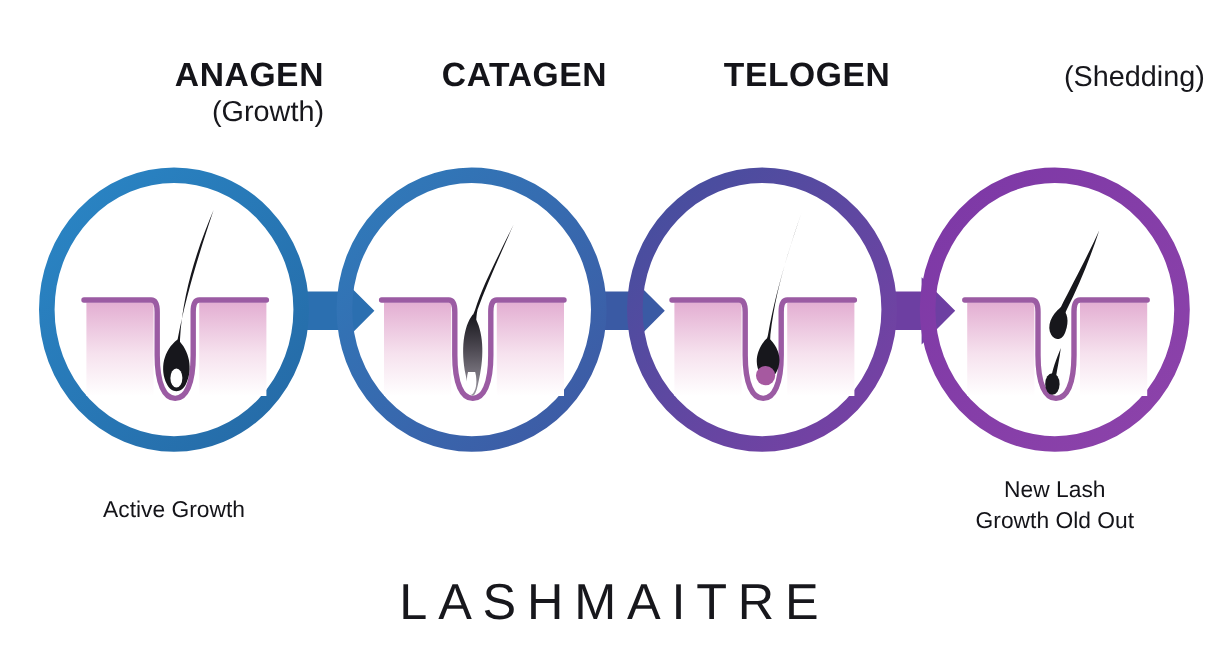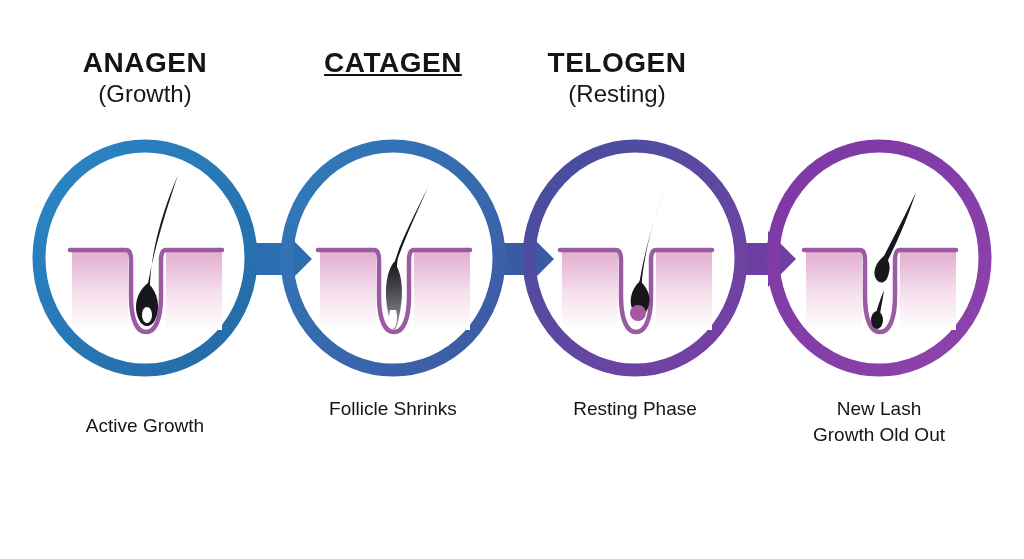--- a/index.html
+++ b/index.html
@@ -18,21 +18,21 @@
   #infographic {
     position: absolute;
     inset: 0;
     width: 1024px;
     height: 559px;
   }
   .stage-col {
     position: absolute;
     top: 48px;
     width: 250px;
-    text-align: center;
+    text-align: right;
   }
   .stage-title {
     font-size: 28px;
     font-weight: bold;
     letter-spacing: 0.5px;
     line-height: 1.05;
     margin: 0;
     color: #141419;
   }
   .stage-sub {
@@ -206,29 +206,28 @@
                  C 881 307 883 299 884 290 Z" fill="#17171c"></path>
         <ellipse cx="877" cy="320" rx="6" ry="9" fill="#17171c"></ellipse>
       </g>
     </g>
   </svg>
 
   <div class="stage-col" style="left:20px;">
     <div class="stage-title">ANAGEN</div>
     <div class="stage-sub">(Growth)</div>
   </div>
-  <div class="stage-col" style="left:268px;text-decoration:underline;">
+  <div class="stage-col" style="left:256px;">
     <div class="stage-title">CATAGEN</div>
   </div>
   <div class="stage-col" style="left:492px;">
     <div class="stage-title">TELOGEN</div>
-    <div class="stage-sub">(Resting)</div>
   </div>
   <div class="stage-col" style="left:754px;">
+    <div class="stage-sub">(Shedding)</div>
   </div>
 
   <div class="stage-caption" style="left:20px;margin-top:17px;">Active Growth</div>
-  <div class="stage-caption" style="left:268px;">Follicle Shrinks</div>
-  <div class="stage-caption" style="left:510px;">Resting Phase</div>
   <div class="stage-caption" style="left:754px;">New Lash
 Growth Old Out</div>
 
+  <div id="brand">LASHMAITRE</div>
 </div>
 
 </body></html>

